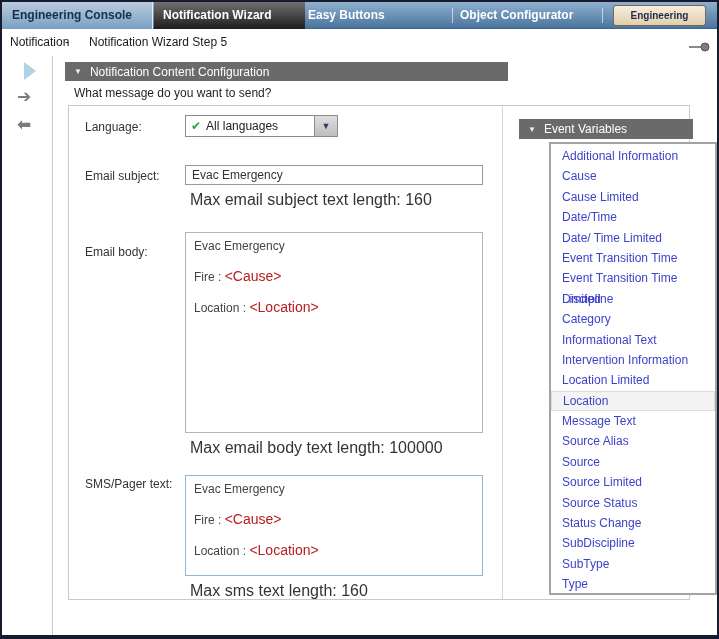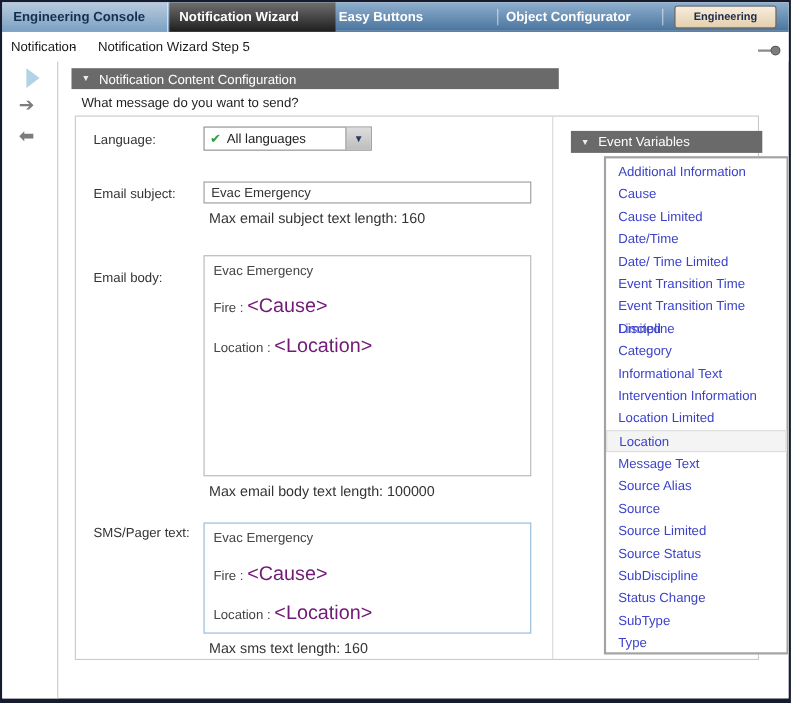--- a/index.html
+++ b/index.html
@@ -50,37 +50,37 @@
   
   .panel-header {
     position:absolute; background:#6a6a6a; color:#fff; font-size:12px;
     display:flex; align-items:center; gap:8px; padding-left:9px;
   }
   .tri-down { font-size:8px; color:#ededed; }
   .question { position:absolute; left:72px; top:84px; font-size:12px; color:#1f1f1f; }
   .formbox { position:absolute; left:66px; top:103px; width:622px; height:495px; border:1px solid #c9c9c9; background:#fff; }
   .vdivider { position:absolute; left:433px; top:0; width:1px; height:493px; background:#d6d6d6; }
   .flabel { position:absolute; font-size:12px; color:#333; }
-  .hint { position:absolute; font-size:13px; color:#333; }
+  .hint { position:absolute; font-size:16px; color:#333; }
   
   .dropdown { position:absolute; left:116px; top:9px; width:153px; height:22px;
     border:1px solid #8c8c8c; background:#fff; display:flex; }
   .dd-value { flex:1; display:flex; align-items:center; gap:5px; padding-left:5px; font-size:12px; color:#222; }
   .dd-check { color:#2f9e3f; font-size:12px; font-weight:bold; }
   .dd-btn { width:23px; background:linear-gradient(#dedede,#bdbdbd); border-left:1px solid #8c8c8c;
     display:flex; align-items:center; justify-content:center; color:#2b3a66; font-size:9px; }
   
   .txt-input { position:absolute; left:116px; top:59px; width:298px; height:20px;
     border:1px solid #9a9a9a; font-family:inherit; font-size:12px; color:#333; padding:0 6px; outline:none; }
   .msgbox { position:absolute; left:116px; width:298px; background:#fff; padding:6px 8px; overflow:hidden; }
   .msgbox.email { top:126px; height:201px; border:1px solid #b5b5b5; }
   .msgbox.sms   { top:369px; height:101px; border:1px solid #8fb7d9; }
   .msg-line { font-size:12px; color:#444; }
   .msg-line + .msg-line { margin-top:15px; }
-  .var-token { font-size:18px; color:#701a75;margin-top:36px; }
+  .var-token { font-size:14px; color:#b91c1c;margin-top:36px; }
   
   .ev-header { left:450px; top:13px; width:174px; height:20px; }
   .ev-list { position:absolute; left:452px; top:36px; width:168px; height:453px;
     border:2px solid #a3a3a3; background:#fff; padding-top:2px;margin-left:28px; }
   .ev-item { height:20.4px; line-height:20.4px; padding-left:11px; font-size:12px; color:#3c43c9; cursor:pointer; }
   .ev-item.selected { background:#f4f4f4; border:1px solid #dcdcdc; line-height:18.4px; }
 </style>
 </head>
 <body>
 
@@ -183,20 +183,20 @@
         <div class="ev-item">Category</div>
         <div class="ev-item">Informational Text</div>
         <div class="ev-item">Intervention Information</div>
         <div class="ev-item">Location Limited</div>
         <div class="ev-item selected">Location</div>
         <div class="ev-item">Message Text</div>
         <div class="ev-item">Source Alias</div>
         <div class="ev-item">Source</div>
         <div class="ev-item">Source Limited</div>
         <div class="ev-item">Source Status</div>
+        <div class="ev-item">Status Change</div>
         <div class="ev-item">SubDiscipline</div>
-        <div class="ev-item">Status Change</div>
         <div class="ev-item">SubType</div>
         <div class="ev-item">Type</div>
       </div>
   </div>
 
 </div>
 
 </body></html>

